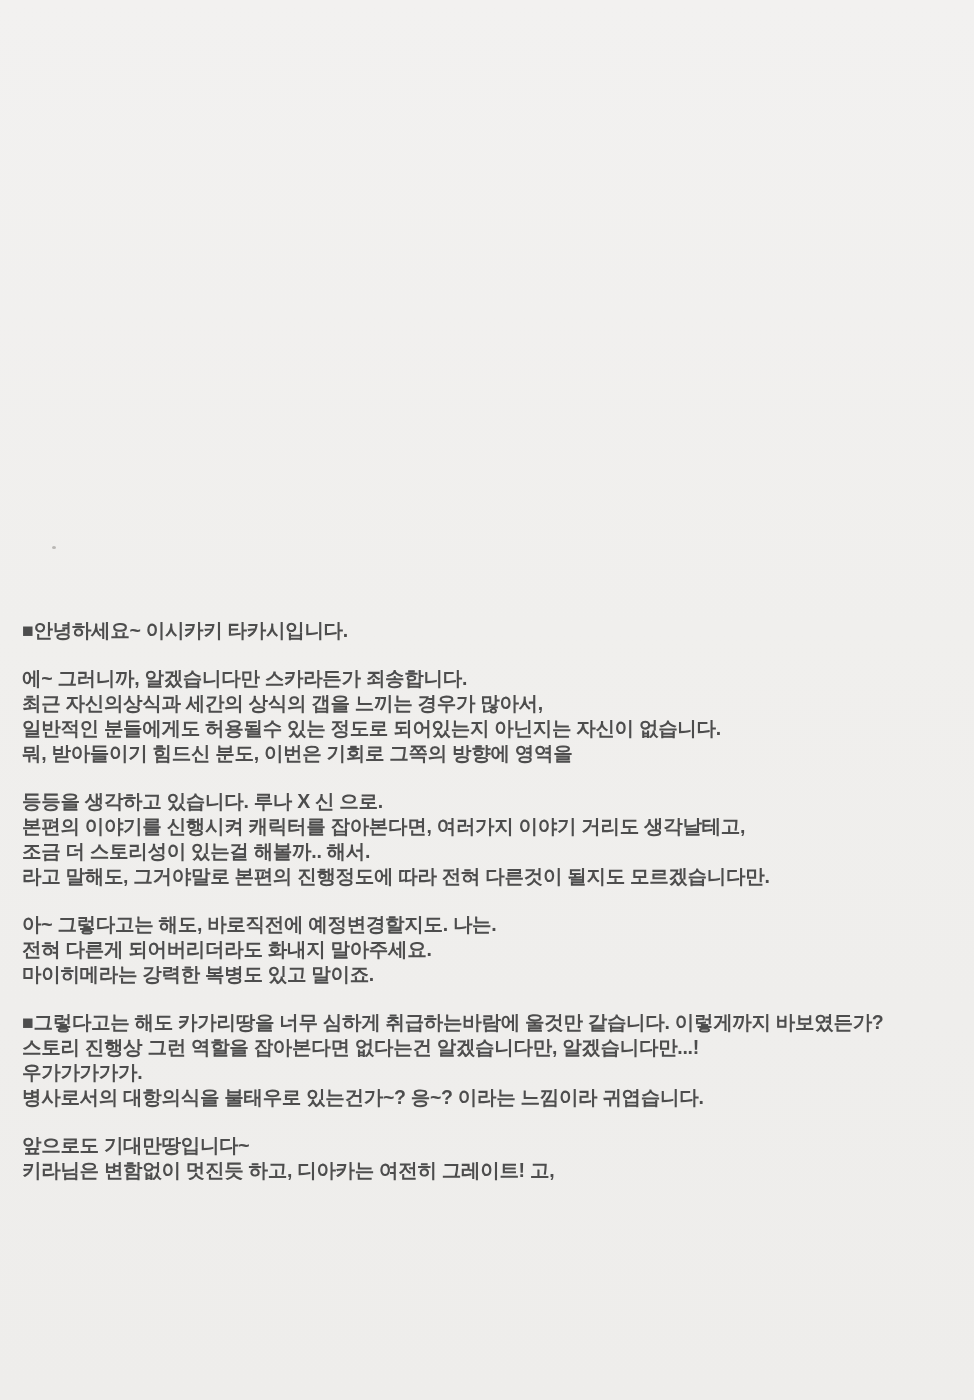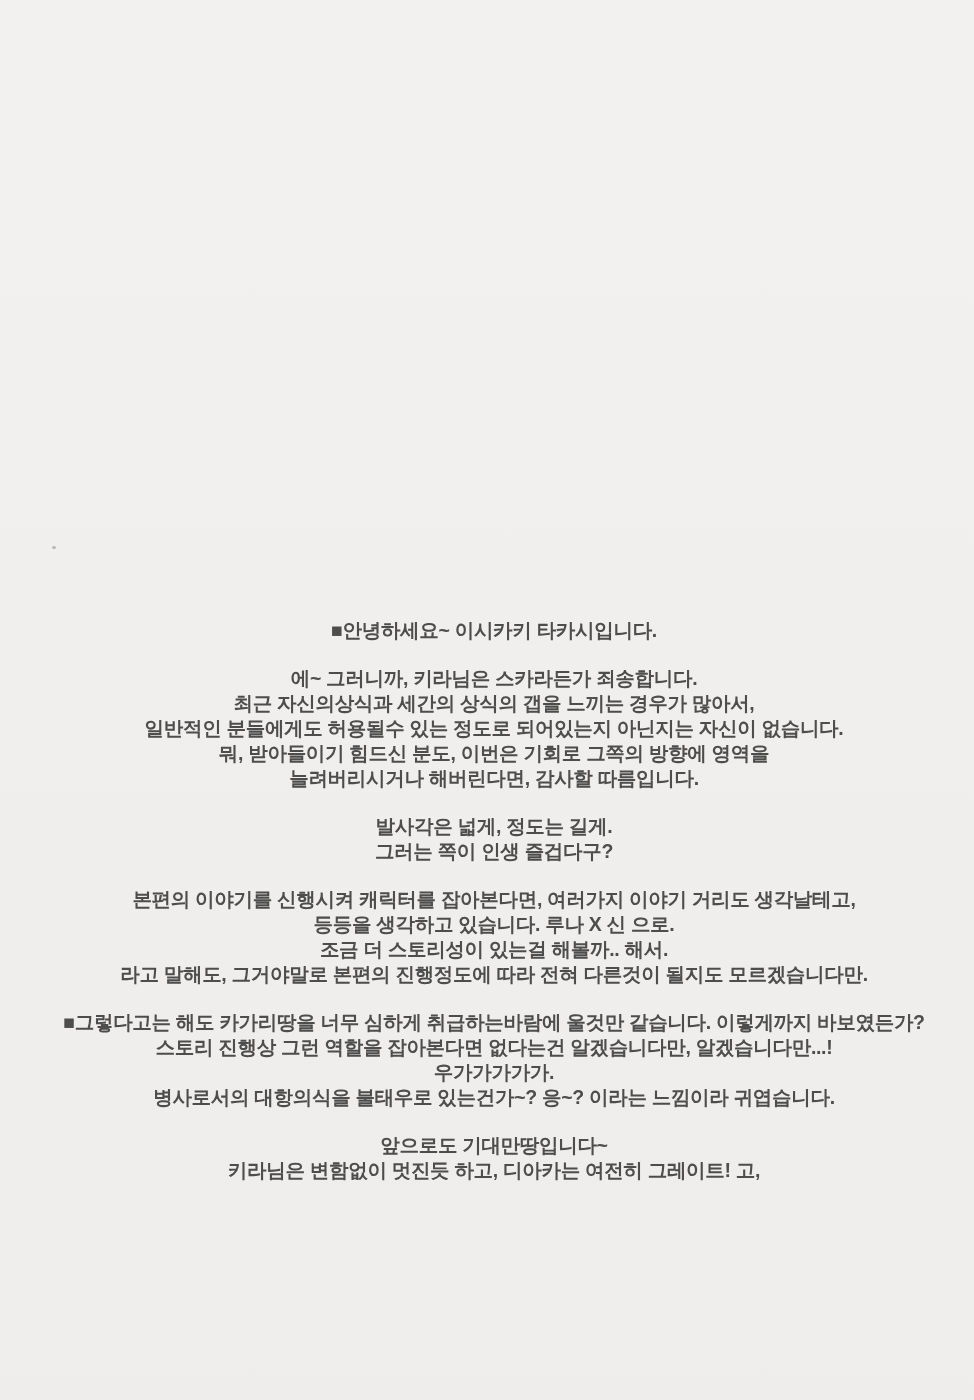--- a/index.html
+++ b/index.html
@@ -33,56 +33,55 @@
     font-weight: bold;
     font-size: 19.5px;
     line-height: 25px;
     letter-spacing: -0.3px;
   }
   .para {
     margin: 0 0 23px 0;
   }
   .line {
     white-space: nowrap;
-    text-align: center;
   }
 </style>
 </head>
 <body>
 
 <div class="page">
 
   <div class="speck"></div>
 
   <div class="text-block">
 
     <div class="para">
       <div class="line">■안녕하세요~ 이시카키 타카시입니다.</div>
     </div>
 
     <div class="para">
-      <div class="line">에~ 그러니까, 키라님은 스카라든가 죄송합니다.</div>
+      <div class="line">에~ 그러니까, 알겠습니다만 스카라든가 죄송합니다.</div>
       <div class="line">최근 자신의상식과 세간의 상식의 갭을 느끼는 경우가 많아서,</div>
       <div class="line">일반적인 분들에게도 허용될수 있는 정도로 되어있는지 아닌지는 자신이 없습니다.</div>
       <div class="line">뭐, 받아들이기 힘드신 분도, 이번은 기회로 그쪽의 방향에 영역을</div>
-      <div class="line">늘려버리시거나 해버린다면, 감사할 따름입니다.</div>
     </div>
 
-    <div class="para">
-      <div class="line">발사각은 넓게, 정도는 길게.</div>
-      <div class="line">그러는 쪽이 인생 즐겁다구?</div>
-    </div>
 
     <div class="para">
+      <div class="line">등등을 생각하고 있습니다. 루나 X 신 으로.</div>
       <div class="line">본편의 이야기를 신행시켜 캐릭터를 잡아본다면, 여러가지 이야기 거리도 생각날테고,</div>
-      <div class="line">등등을 생각하고 있습니다. 루나 X 신 으로.</div>
       <div class="line">조금 더 스토리성이 있는걸 해볼까.. 해서.</div>
       <div class="line">라고 말해도, 그거야말로 본편의 진행정도에 따라 전혀 다른것이 될지도 모르겠습니다만.</div>
     </div>
 
+    <div class="para">
+      <div class="line">아~ 그렇다고는 해도, 바로직전에 예정변경할지도. 나는.</div>
+      <div class="line">전혀 다른게 되어버리더라도 화내지 말아주세요.</div>
+      <div class="line">마이히메라는 강력한 복병도 있고 말이죠.</div>
+    </div>
 
     <div class="para">
       <div class="line">■그렇다고는 해도 카가리땅을 너무 심하게 취급하는바람에 울것만 같습니다. 이렇게까지 바보였든가?</div>
       <div class="line">스토리 진행상 그런 역할을 잡아본다면 없다는건 알겠습니다만, 알겠습니다만...!</div>
       <div class="line">우가가가가가.</div>
       <div class="line">병사로서의 대항의식을 불태우로 있는건가~? 응~? 이라는 느낌이라 귀엽습니다.</div>
     </div>
 
     <div class="para">
       <div class="line">앞으로도 기대만땅입니다~</div>

